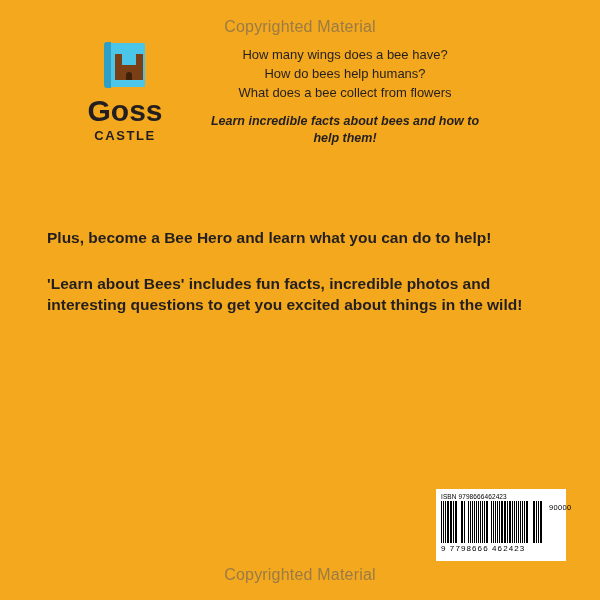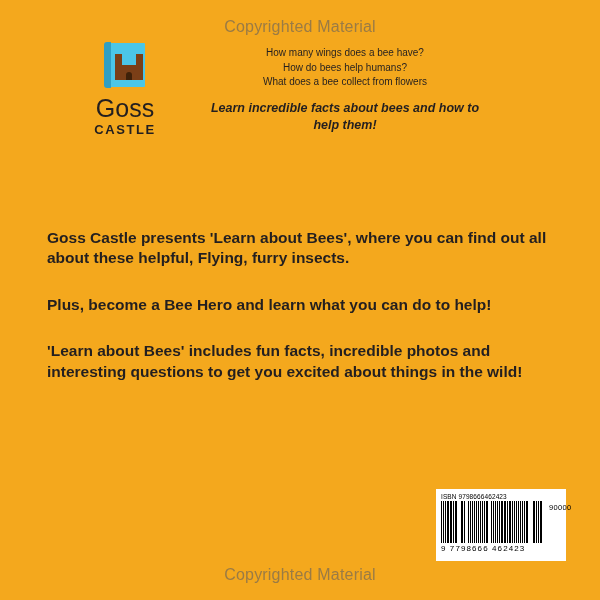--- a/index.html
+++ b/index.html
@@ -100,22 +100,22 @@
   .castle-door {
     position: absolute;
     left: 11px;
     bottom: 0;
     width: 6px;
     height: 8px;
     background: #3f2109;
     border-radius: 3px 3px 0 0;
   }
   .logo-title {
-    font-size: 25px;
-    font-weight: normal;
+    font-size: 30px;
+    font-weight: bold;
     color: #231f20;
     margin-top: 5px;
     line-height: 1.05;
     font-family: "Liberation Sans", sans-serif;
   }
   .logo-sub {
     font-size: 13px;
     font-weight: bold;
     letter-spacing: 1.6px;
     color: #231f20;
@@ -125,21 +125,21 @@
 
   
   .header-text {
     position: absolute;
     left: 210px;
     top: 46px;
     width: 270px;
     text-align: center;
   }
   .header-text .q {
-    font-size: 10px;
+    font-size: 13px;
     line-height: 1.45;
     color: #231f20;
   }
   .header-text .cta {
     font-size: 12.5px;
     font-weight: bold;
     line-height: 1.4;
     margin-top: 10px;
     color: #231f20;
     font-style: italic;
@@ -231,21 +231,20 @@
   </div>
 
   <div class="header-text">
     <div class="q">How many wings does a bee have?</div>
     <div class="q">How do bees help humans?</div>
     <div class="q">What does a bee collect from flowers</div>
     <div class="cta">Learn incredible facts about bees and how to help them!</div>
   </div>
 
   <div class="body-block">
-    <p>Goss Castle presents 'Learn about Bees', where you can find out all about these helpful, Flying, furry insects.</p>
     <p>Plus, become a Bee Hero and learn what you can do to help!</p>
     <p>'Learn about Bees' includes fun facts, incredible photos and interesting questions to get you excited about things in the wild!</p>
   </div>
 
   <div class="barcode-box">
     <div class="isbn-line">ISBN 9798666462423</div>
     <div class="bar-row">
       <div class="bars">
           <span style="width: 1px; background: rgb(0, 0, 0);"></span>
           <span style="width: 1px; background: rgb(0, 0, 0);"></span>

